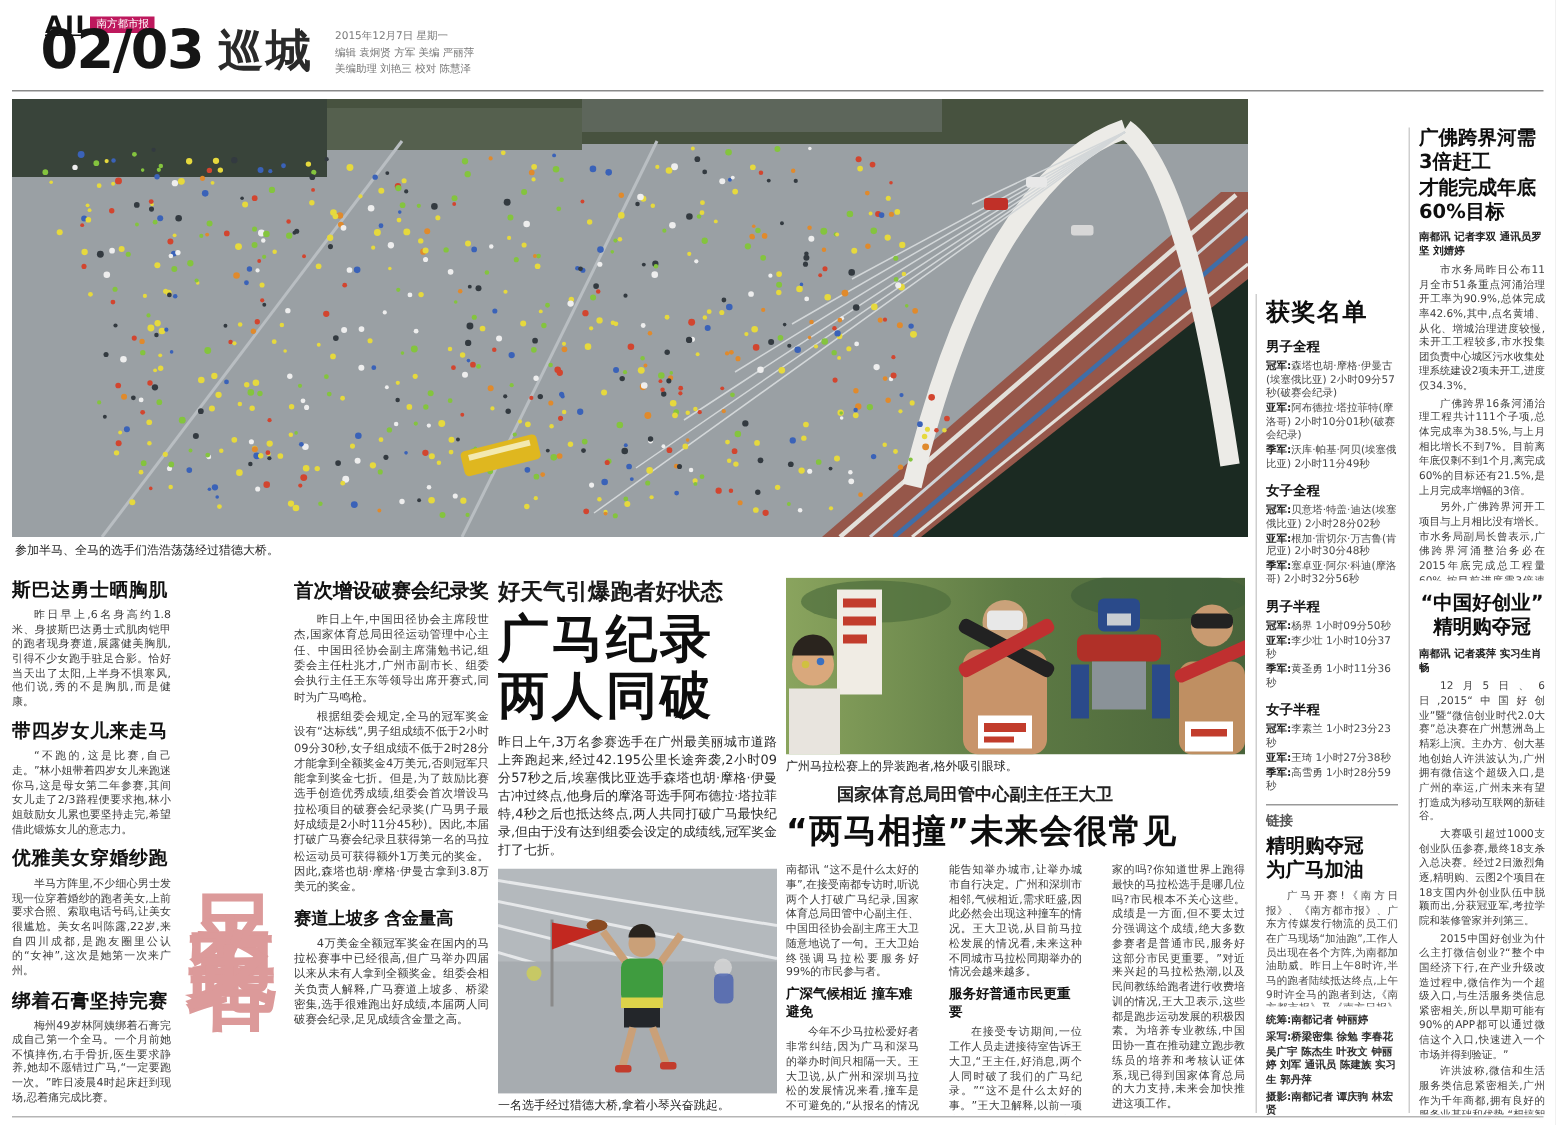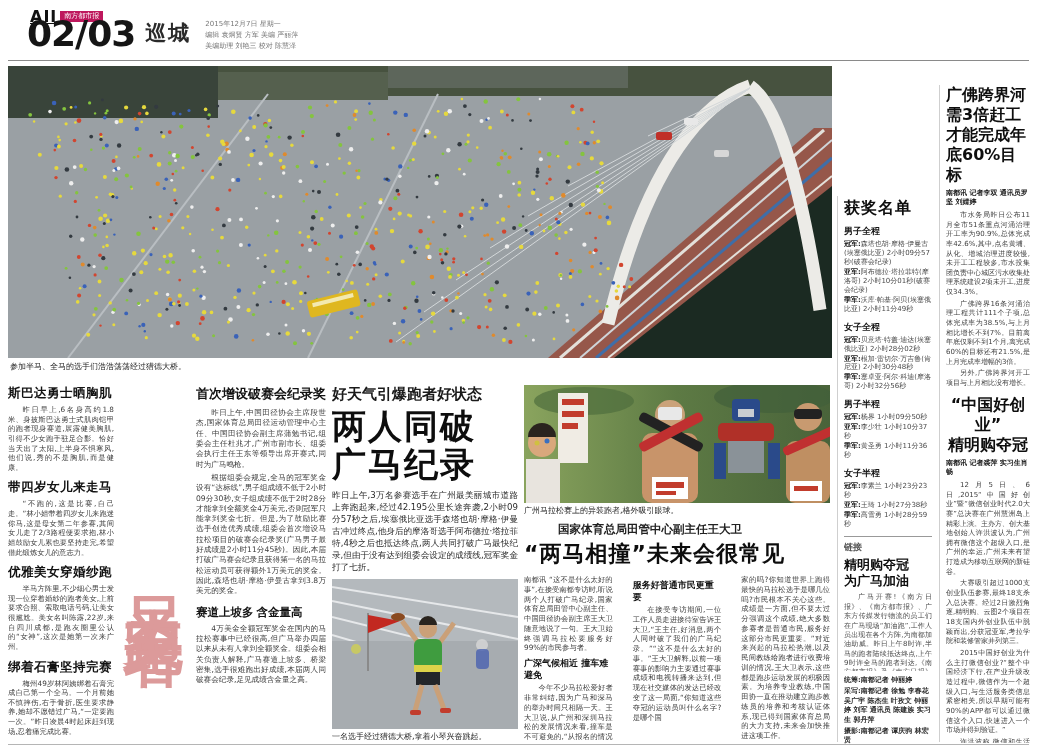--- a/index.html
+++ b/index.html
@@ -4,21 +4,21 @@
 <style>
   html,body{margin:0;padding:0;background:#e8e8e8;}
   .page{position:relative;width:1037px;height:750px;background:#ffffff;overflow:hidden;
         font-family:"DejaVu Sans",sans-serif;color:#2e2e2e;}
   
   .mast{position:absolute;left:30px;top:7px;display:flex;align-items:center;gap:3px;}
   .mast-code{font-size:16px;font-weight:800;color:#111;letter-spacing:1px;text-decoration:underline;}
   .mast-badge{background:#c8201d;color:#fff;font-size:7px;padding:1px 4px;line-height:1.2;}
   .head-row{position:absolute;left:27px;top:16px;display:flex;align-items:center;}
   .page-no{font-size:36px;font-weight:900;color:#151515;letter-spacing:-1px;line-height:1;}
-  .section-title{font-size:21px;font-weight:600;color:#2a2a2a;margin-left:10px;line-height:1.1;letter-spacing:2px;}
+  .section-title{font-size:30px;font-weight:600;color:#2a2a2a;margin-left:10px;line-height:1.1;letter-spacing:2px;}
   .staff{margin-left:14px;padding-top:3px;font-size:7px;color:#787878;line-height:1.55;}
   .top-rule{position:absolute;left:8px;top:60px;width:1021px;height:1px;background:#8a8a8a;}
   .bottom-rule{position:absolute;left:8px;top:744px;width:1021px;height:1px;background:#b5b5b5;}
   
   .main-photo{position:absolute;left:8px;top:66px;width:824px;height:292px;}
   .main-caption{position:absolute;left:10px;top:361px;width:600px;font-size:8px;color:#222;}
   .photo-caption{font-size:8px;color:#222;margin-top:2px;}
   
   .colA{position:absolute;left:8px;top:385px;width:106px;height:358px;overflow:hidden;}
   .story{margin-bottom:7px;}
@@ -59,21 +59,21 @@
   .credits{margin-top:5px;}
   .credits div{font-size:7px;font-weight:600;line-height:1.38;color:#2e2e2e;margin-bottom:1px;}
   
   .divider{position:absolute;width:1px;background:#cfcfcf;}
   .div1{left:837px;top:196px;height:546px;}
   .div2{left:939px;top:85px;height:657px;}
   .rightcol{position:absolute;left:946px;top:85px;width:84px;height:658px;overflow:hidden;}
   .r-art{overflow:hidden;}
   .r-art1{height:302px;}
   .r-art2{height:348px;margin-top:8px;}
-  .r-headline{font-size:16px;font-weight:900;color:#0e0e0e;line-height:1.25;margin:0 0 4px 0;}
+  .r-headline{font-size:13px;font-weight:900;color:#0e0e0e;line-height:1.25;margin:0 0 4px 0;}
   .r-headline.center{text-align:center;}
   .r-byline{font-size:7px;font-weight:700;color:#222;margin:0 0 3px 0;line-height:1.35;}
   .r-art p{margin:0 0 2px 0;font-size:7px;line-height:1.38;text-align:justify;color:#3e3e3e;text-indent:2em;}
 </style>
 </head>
 <body>
 
 <div class="page">
 
   <div class="mast">
@@ -847,22 +847,22 @@
   <div class="colB">
     <h3>首次增设破赛会纪录奖</h3>
     <p>昨日上午,中国田径协会主席段世杰,国家体育总局田径运动管理中心主任、中国田径协会副主席蒲勉书记,组委会主任杜兆才,广州市副市长、组委会执行主任王东等领导出席开赛式,同时为广马鸣枪。</p>
     <p>根据组委会规定,全马的冠军奖金设有“达标线”,男子组成绩不低于2小时09分30秒,女子组成绩不低于2时28分才能拿到全额奖金4万美元,否则冠军只能拿到奖金七折。但是,为了鼓励比赛选手创造优秀成绩,组委会首次增设马拉松项目的破赛会纪录奖(广马男子最好成绩是2小时11分45秒)。因此,本届打破广马赛会纪录且获得第一名的马拉松运动员可获得额外1万美元的奖金。因此,森塔也胡·摩格·伊曼古拿到3.8万美元的奖金。</p>
     <h4>赛道上坡多 含金量高</h4>
     <p>4万美金全额冠军奖金在国内的马拉松赛事中已经很高,但广马举办四届以来从未有人拿到全额奖金。组委会相关负责人解释,广马赛道上坡多、桥梁密集,选手很难跑出好成绩,本届两人同破赛会纪录,足见成绩含金量之高。</p>
   </div>
 
   <div class="colC">
     <div class="kicker">好天气引爆跑者好状态</div>
+    <div class="big-headline">广马纪录</div>
     <div class="big-headline">两人同破</div>
-    <div class="big-headline">广马纪录</div>
     <p class="intro">昨日上午,3万名参赛选手在广州最美丽城市道路上奔跑起来,经过42.195公里长途奔袭,2小时09分57秒之后,埃塞俄比亚选手森塔也胡·摩格·伊曼古冲过终点,他身后的摩洛哥选手阿布德拉·塔拉菲特,4秒之后也抵达终点,两人共同打破广马最快纪录,但由于没有达到组委会设定的成绩线,冠军奖金打了七折。</p>
     <svg class="story-photo" viewBox="0 0 186 150" preserveAspectRatio="none">
       <rect x="0" y="0" width="186" height="150" fill="#b4b9bd"></rect>
       <g stroke="#e6e8ea" stroke-width="2">
         <line x1="0" y1="8" x2="186" y2="38"></line>
           <line x1="0" y1="22" x2="186" y2="60"></line>
         <line x1="0" y1="38" x2="186" y2="84"></line>
           <line x1="0" y1="56" x2="186" y2="110"></line>
       </g>
       <rect x="0" y="62" width="186" height="88" fill="#a7acb0"></rect>
@@ -932,20 +932,21 @@
     <div class="photo-caption">广州马拉松赛上的异装跑者,格外吸引眼球。</div>
     <div class="iv-kicker">国家体育总局田管中心副主任王大卫</div>
     <div class="iv-headline">“两马相撞”未来会很常见</div>
     <div class="iv-cols">
       <div class="iv-col">
         <p class="noindent">南都讯 “这不是什么太好的事”,在接受南都专访时,听说两个人打破广马纪录,国家体育总局田管中心副主任、中国田径协会副主席王大卫随意地说了一句。王大卫始终强调马拉松要服务好99%的市民参与者。</p>
         <div class="iv-sub">广深气候相近 撞车难避免</div>
         <p>今年不少马拉松爱好者非常纠结,因为广马和深马的举办时间只相隔一天。王大卫说,从广州和深圳马拉松的发展情况来看,撞车是不可避免的,“从报名的情况上就能看出来,都是一票难求。”中国田协也希望在中间协调,但每个城市都希望选择一年中最合适的季节,所以中国田协只</p>
       </div>
       <div class="iv-col">
+        <p class="noindent">能告知举办城市,让举办城市自行决定。广州和深圳市相邻,气候相近,需求旺盛,因此必然会出现这种撞车的情况。王大卫说,从目前马拉松发展的情况看,未来这种不同城市马拉松同期举办的情况会越来越多。</p>
         <div class="iv-sub">服务好普通市民更重要</div>
         <p>在接受专访期间,一位工作人员走进接待室告诉王大卫,“王主任,好消息,两个人同时破了我们的广马纪录。”“这不是什么太好的事。”王大卫解释,以前一项赛事的影响力主要通过赛事成绩和电视转播来达到,但现在社交媒体的发达已经改变了这一局面,“你知道这些夺冠的运动员叫什么名字?是哪个国</p>
       </div>
       <div class="iv-col">
         <p class="noindent">家的吗?你知道世界上跑得最快的马拉松选手是哪几位吗?市民根本不关心这些。成绩是一方面,但不要太过分强调这个成绩,绝大多数参赛者是普通市民,服务好这部分市民更重要。”对近来兴起的马拉松热潮,以及民间教练给跑者进行收费培训的情况,王大卫表示,这些都是跑步运动发展的积极因素。为培养专业教练,中国田协一直在推动建立跑步教练员的培养和考核认证体系,现已得到国家体育总局的大力支持,未来会加快推进这项工作。</p>
       </div>
     </div>
   </div>
 
   <div class="awards">
@@ -978,21 +979,21 @@
       </div>
     <div class="link-sec">
       <div class="link-label">链接</div>
       <div class="link-headline">
         <div>精明购夺冠</div>
         <div>为广马加油</div>
       </div>
       <div class="link-body">广马开赛!《南方日报》、《南方都市报》、广东方传媒发行物流的员工们在广马现场“加油跑”,工作人员出现在各个方阵,为南都加油助威。昨日上午8时许,半马的跑者陆续抵达终点,上午9时许全马的跑者到达,《南方都市报》及《南方日报》发行队伍是方阵中最显眼醒目,超过百人次的选手与市民主动找工作人员合影。</div>
       <div class="credits" id="credits">
           <div>统筹:南都记者 钟丽婷</div>
-          <div>采写:南都记者 徐勉 李春花 吴广宇 陈杰生 叶孜文 钟丽婷 刘军 通讯员 陈建族 实习生 郭丹萍</div>
+          <div>采写:桥梁密集 徐勉 李春花 吴广宇 陈杰生 叶孜文 钟丽婷 刘军 通讯员 陈建族 实习生 郭丹萍</div>
           <div>摄影:南都记者 谭庆驹 林宏贤</div>
         </div>
     </div>
   </div>
 
   <div class="divider div1"></div>
   <div class="divider div2"></div>
 
   <div class="rightcol">
     <div class="r-art r-art1">

